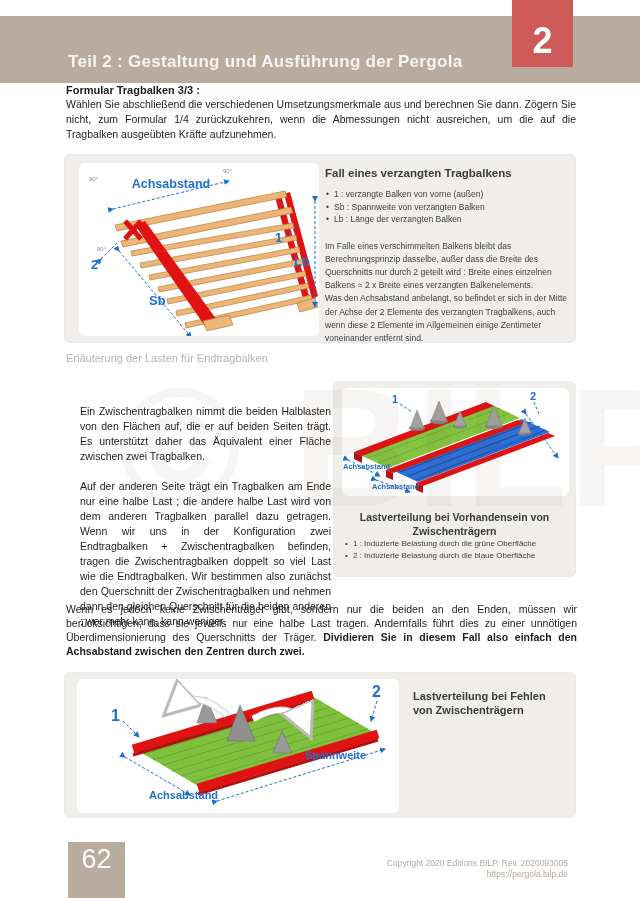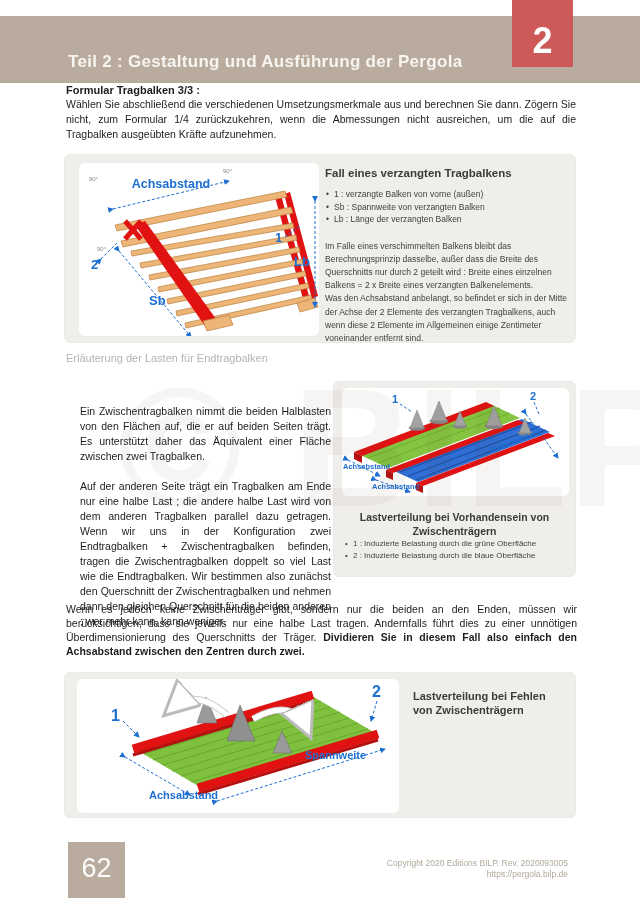--- a/index.html
+++ b/index.html
@@ -52,21 +52,21 @@
   .fig3 .panel { left:12px; top:6px; width:322px; height:134px; }
   .fig3-text { position:absolute; left:348px; top:16px; width:152px; }
   .fig3-text .fig-title { font-size:11px; line-height:14px; }
   .fig3-text .bullets { margin-top:11px; }
   .fig3-text .bullet { font-size:8.5px; line-height:13px; }
   
   .watermark { position:absolute; left:118px; top:352px; font-size:168px; font-weight:bold;
     color:rgba(90,75,60,0.055); letter-spacing:2px; white-space:nowrap; z-index:30; pointer-events:none; }
   
   .page-num-box { position:absolute; left:68px; top:842px; width:57px; height:56px; background:#b9ac9f; text-align:center; }
-  .page-num-box span { font-size:27px; color:#fdfcfa; line-height:1; display:inline-block; margin-top:13px; }
+  .page-num-box span { font-size:27px; color:#fdfcfa; line-height:1; display:inline-block; margin-top:4px; }
   .copyright { position:absolute; right:72px; top:858px; text-align:right; font-size:8.5px; line-height:11px; color:#b2a89c; }
   
   svg text { font-family:"Liberation Sans","DejaVu Sans",sans-serif; }
   .blue-b { fill:#1e6fd2; font-weight:bold; }
   .angle { fill:#8d8d8d; font-size:6px; }
 </style>
 </head>
 <body>
 
 <div class="page">

